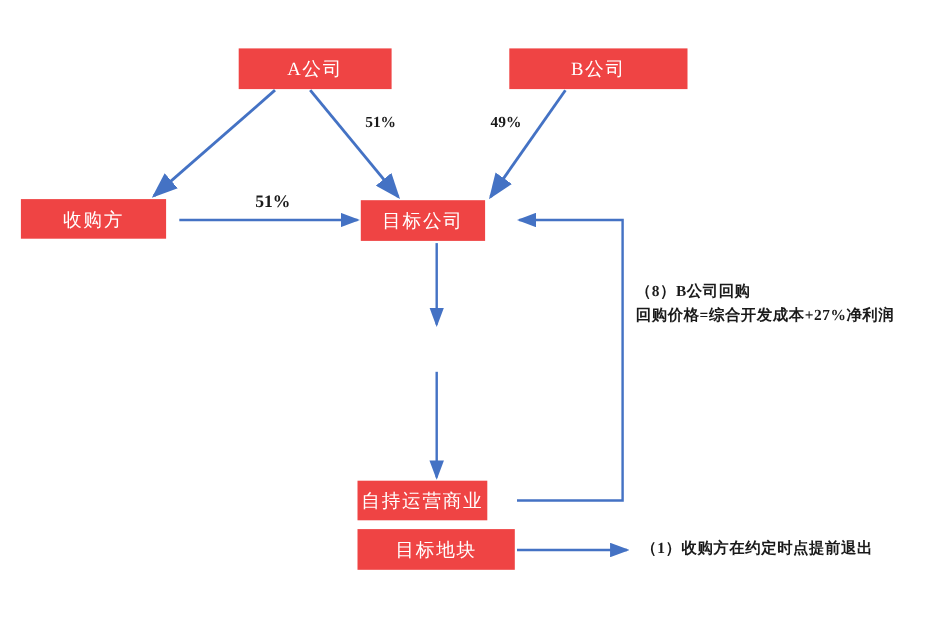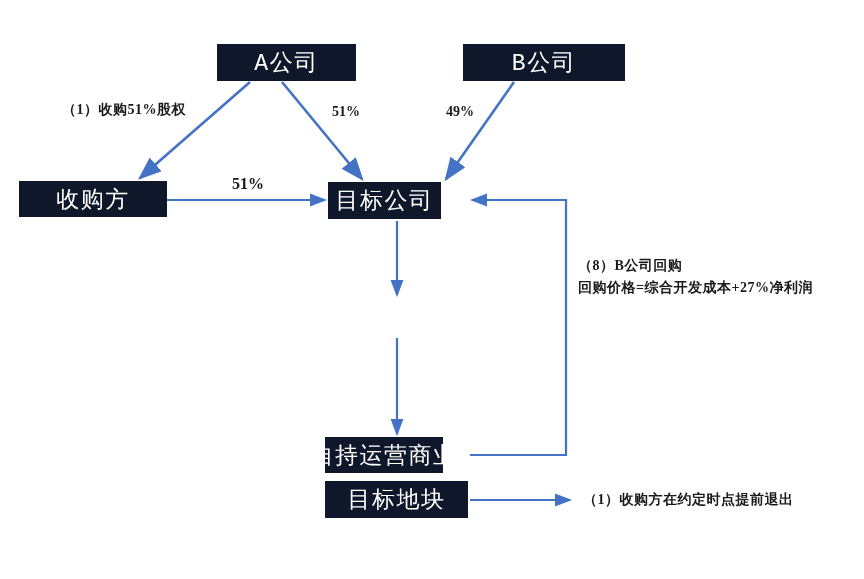--- a/index.html
+++ b/index.html
@@ -21,27 +21,27 @@
   #edges {
     position: absolute;
     left: 0;
     top: 0;
     width: 864px;
     height: 579px;
     pointer-events: none;
   }
   .node {
     position: absolute;
-    background: #0f172a;
+    background: #ef4444;
     color: #ffffff;
     display: flex;
     align-items: center;
     justify-content: center;
-    font-family: Liberation Mono, monospace;
-    font-size: 23px;
+    font-family: Liberation Serif, serif;
+    font-size: 17px;
     letter-spacing: 1.5px;
     box-sizing: border-box;
     white-space: nowrap;
   }
   .edge-label {
     position: absolute;
     font-family: "Liberation Serif", "DejaVu Serif", serif;
     font-size: 14px;
     font-weight: bold;
     color: #1a1a1a;
@@ -95,21 +95,21 @@
   </svg>
 
   <div class="node" style="left:217px; top:44px; width:139px; height:37px;">
     <span>A公司</span>
   </div>
 
   <div class="node" style="left:463px; top:44px; width:162px; height:37px;">
     <span>B公司</span>
   </div>
 
-  <div class="node" style="left:19px; top:181px; width:148px; height:36px;">
+  <div class="node" style="left:19px; top:181px; width:132px; height:36px;">
     <span>收购方</span>
   </div>
 
   <div class="node" style="left:328px; top:182px; width:113px; height:37px;">
     <span>目标公司</span>
   </div>
 
 
   <div class="node" style="left:325px; top:437px; width:118px; height:36px;">
     <span>自持运营商业</span>
@@ -118,23 +118,20 @@
   <div class="node" style="left:325px; top:481px; width:143px; height:37px;">
     <span>目标地块</span>
   </div>
 
   <div class="edge-label" style="left:332px; top:104px;">51%</div>
 
   <div class="edge-label" style="left:446px; top:104px;">49%</div>
 
   <div class="edge-label" style="left:232px; top:175px; font-size:16px;">51%</div>
 
-  <div class="annotation" style="left:62px; top:99px;">
-    <span class="ln">（1）收购51%股权</span>
-  </div>
 
   <div class="annotation" style="left:578px; top:255px;">
     <span class="ln">（8）B公司回购</span>
     <span class="ln">回购价格=综合开发成本+27%净利润</span>
   </div>
 
   <div class="annotation" style="left:583px; top:489px;">
     <span class="ln">（1）收购方在约定时点提前退出</span>
   </div>
 

